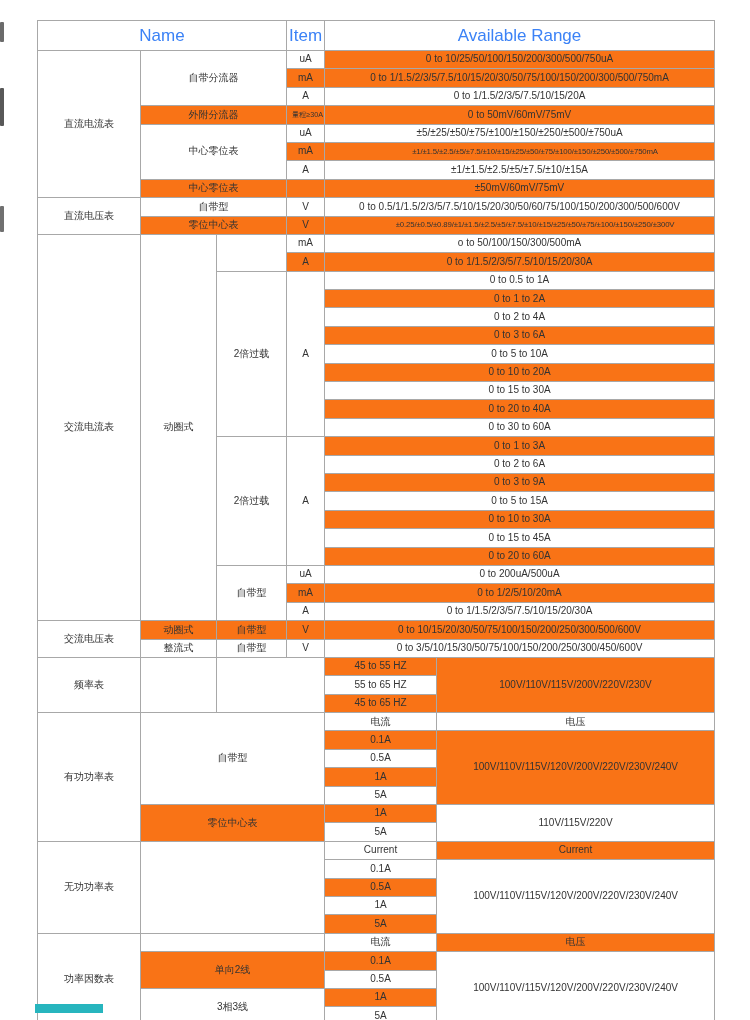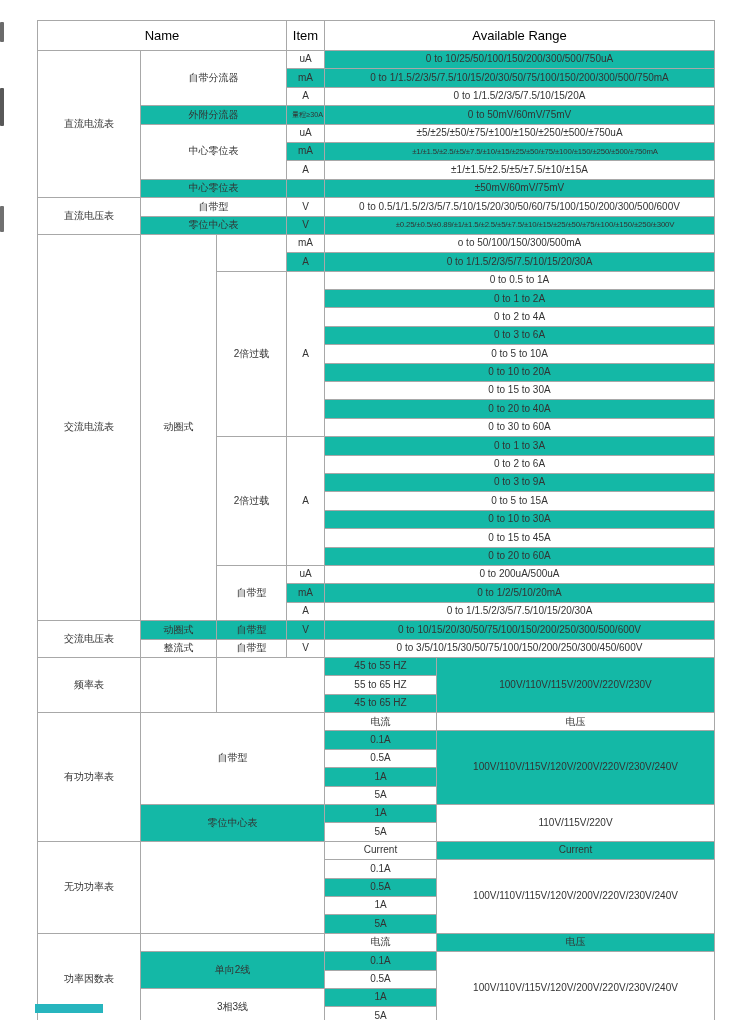--- a/index.html
+++ b/index.html
@@ -15,23 +15,23 @@
   .spec-table th,.spec-table td{
     border:1px solid #a8a8a8;
     text-align:center;vertical-align:middle;
     padding:0 1px;margin:0;
     font-size:10px;line-height:1.05;
     white-space:nowrap;overflow:hidden;
     color:#333;font-weight:normal;
     height:17.4px;
   }
   .spec-table th{
-    font-size:13px;height:29px;color:#000000;background:#ffffff;
-  }
-  .spec-table td.g{background:#14b8a6;}
+    font-size:17px;height:29px;color:#3b82f6;background:#ffffff;
+  }
+  .spec-table td.g{background:#f97316;}
   .spec-table td.sm{font-size:7.8px;letter-spacing:-0.15px;padding-left:32px;}
   .spec-table td.xs{font-size:7.2px;text-align:right;}
   
   .edge-mark{position:absolute;left:0;width:4px;background:#6b6b6b;border-radius:1px;}
   .edge-mark.m1{top:22px;height:20px;}
   .edge-mark.m2{top:88px;height:38px;background:#585858;}
   .edge-mark.m3{top:206px;height:26px;background:#707070;}
   .accent-bar{
     position:absolute;left:35px;top:1004px;width:68px;height:9px;
     background:#27b5be;

